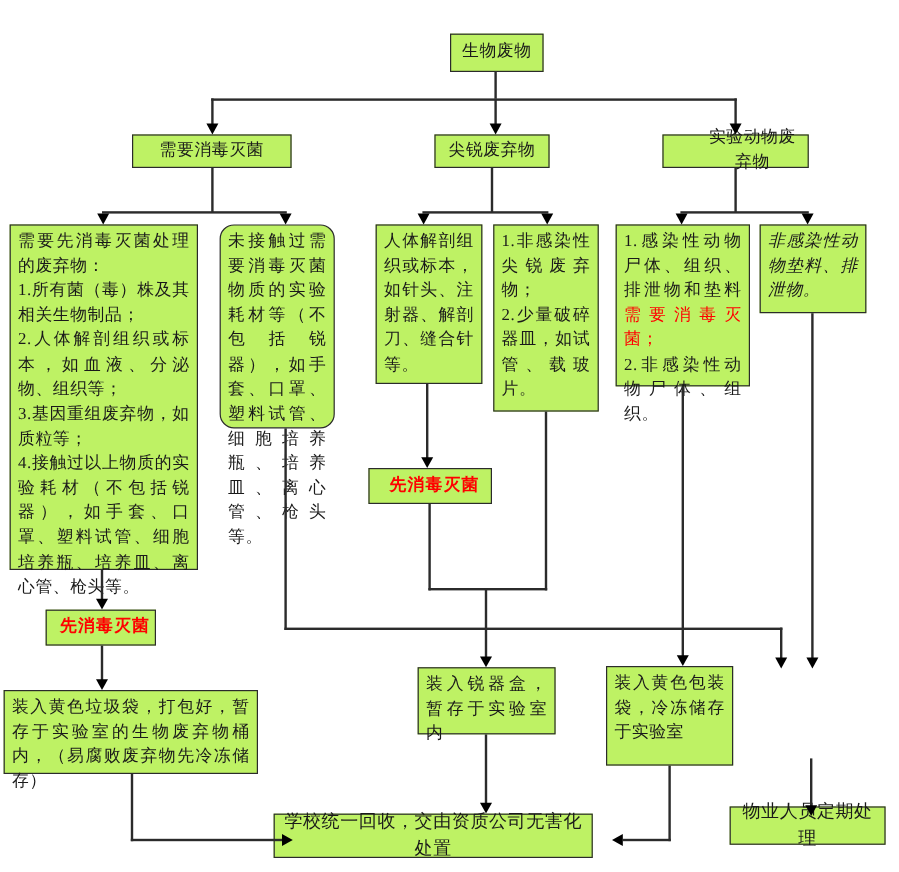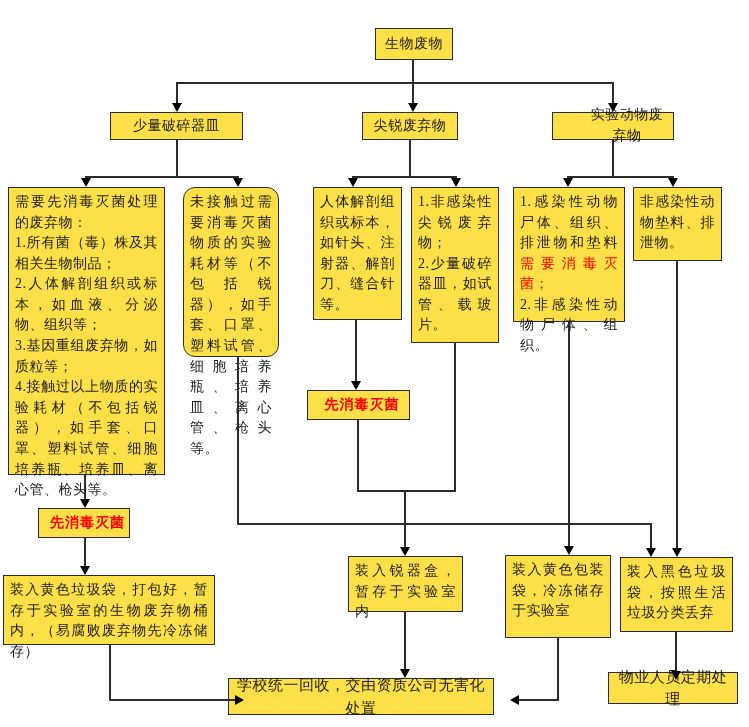--- a/index.html
+++ b/index.html
@@ -1,21 +1,21 @@
 <!DOCTYPE html>
 <html><head>
 <meta charset="utf-8">
 <style>
   html,body{margin:0;padding:0;background:#ffffff;}
   #canvas{
     position:relative;width:749px;height:727px;background:#ffffff;overflow:hidden;
     font-family:"Liberation Serif","DejaVu Serif",serif;color:#1a1a1a;
   }
   .node{
-    position:absolute;box-sizing:border-box;background:#fde047;
+    position:absolute;box-sizing:border-box;background:#bef264;
     border:1.5px solid #2b2b2b;
     font-size:14px;line-height:1.47;letter-spacing:0.5px;
     padding:4px 6px;white-space:pre-line;text-align:justify;
   }
   .center{
     display:flex;align-items:center;justify-content:center;
     text-align:center;white-space:normal;padding:2px 4px;
   }
   .redbox{color:#ff0000;font-weight:bold;letter-spacing:1px;padding-left:11px;}
   .red{color:#ff0000;}
@@ -27,46 +27,45 @@
   .arr-r{border-top:5px solid transparent;border-bottom:5px solid transparent;border-left:9px solid #000;}
   .arr-l{border-top:5px solid transparent;border-bottom:5px solid transparent;border-right:9px solid #000;}
 </style>
 </head>
 <body>
 
 <div id="canvas">
 
   <div class="node center" style="left:375px;top:28px;width:78px;height:32px;">生物废物</div>
 
-  <div class="node center" style="left:110px;top:112px;width:133px;height:28px;">少量破碎器皿</div>
+  <div class="node center" style="left:110px;top:112px;width:133px;height:28px;">需要消毒灭菌</div>
   <div class="node center" style="left:362px;top:112px;width:96px;height:28px;">尖锐废弃物</div>
   <div class="node center" style="left:552px;top:112px;width:122px;height:28px;padding-left:32px;">实验动物废弃物</div>
 
   <div class="node" style="left:8px;top:187px;width:157px;height:288px;">需要先消毒灭菌处理的废弃物：
 1.所有菌（毒）株及其相关生物制品；
 2.人体解剖组织或标本，如血液、分泌物、组织等；
 3.基因重组废弃物，如质粒等；
 4.接触过以上物质的实验耗材（不包括锐器），如手套、口罩、塑料试管、细胞培养瓶、培养皿、离心管、枪头等。</div>
   <div class="node" style="left:183px;top:187px;width:96px;height:170px;border-radius:12px;">未接触过需要消毒灭菌物质的实验耗材等（不包括锐器），如手套、口罩、塑料试管、细胞培养瓶、培养皿、离心管、枪头等。</div>
   <div class="node" style="left:313px;top:187px;width:89px;height:133px;">人体解剖组织或标本，如针头、注射器、解剖刀、缝合针等。</div>
   <div class="node" style="left:411px;top:187px;width:88px;height:156px;">1.非感染性尖锐废弃物；
 2.少量破碎器皿，如试管、载玻片。</div>
 
   <div class="node" style="left:513px;top:187px;width:112px;height:135px;"><span>1.感染性动物尸体、组织、排泄物和垫料</span><span class="red">需要消毒灭菌；</span><span>
 2.非感染性动物尸体、组织。</span></div>
 
-  <div class="node" style="left:633px;top:187px;width:89px;height:74px;">非感染性动物垫料、排泄物。</div>
+  <div class="node" style="left:633px;top:187px;width:89px;height:74px;font-style:italic;">非感染性动物垫料、排泄物。</div>
 
   <div class="node center redbox" style="left:38px;top:508px;width:92px;height:30px;">先消毒灭菌</div>
   <div class="node center redbox" style="left:307px;top:390px;width:103px;height:30px;">先消毒灭菌</div>
 
   <div class="node" style="left:348px;top:556px;width:115px;height:56px;">装入锐器盒，暂存于实验室内</div>
   <div class="node" style="left:3px;top:575px;width:212px;height:70px;">装入黄色垃圾袋，打包好，暂存于实验室的生物废弃物桶内，（易腐败废弃物先冷冻储存）</div>
   <div class="node" style="left:505px;top:555px;width:106px;height:83px;">装入黄色包装袋，冷冻储存于实验室</div>
-  <div class="node" style="left:620px;top:557px;width:113px;height:75px;">装入黑色垃圾袋，按照生活垃圾分类丢弃</div>
 
   <div class="node center" style="left:228px;top:678px;width:266px;height:37px;font-size:15px;">学校统一回收，交由资质公司无害化处置</div>
   <div class="node center" style="left:608px;top:672px;width:130px;height:32px;font-size:15px;">物业人员定期处理</div>
 
   <div class="vline" style="left:412px;top:60px;height:22px;"></div>
   <div class="hline" style="left:176px;top:82px;width:438px;"></div>
   <div class="vline" style="left:176px;top:82px;height:23px;"></div>
   <div class="arr arr-d" style="left:172px;top:103px;"></div>
   <div class="vline" style="left:412px;top:82px;height:23px;"></div>
   <div class="arr arr-d" style="left:408px;top:103px;"></div>

